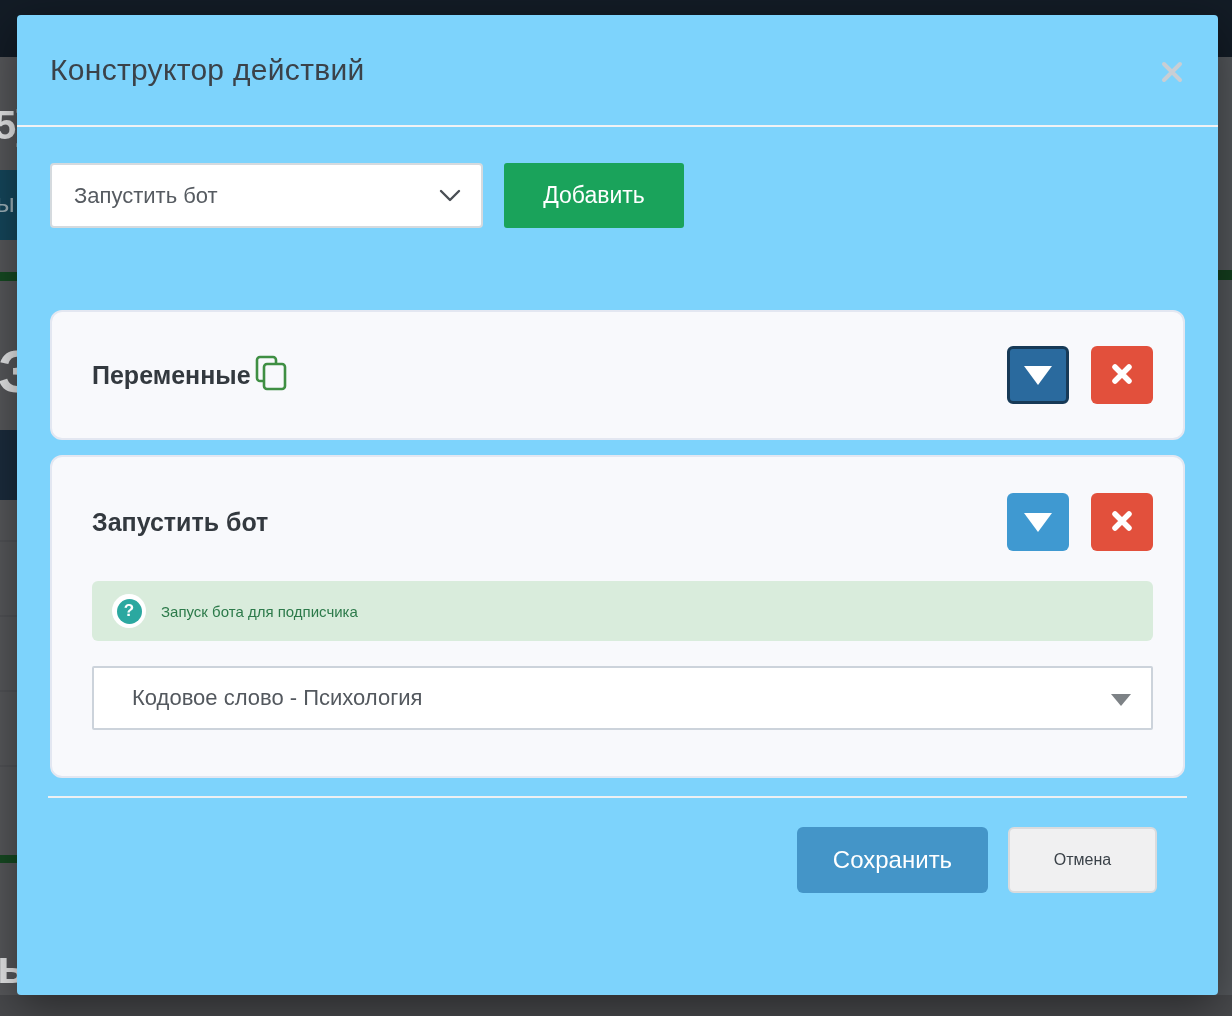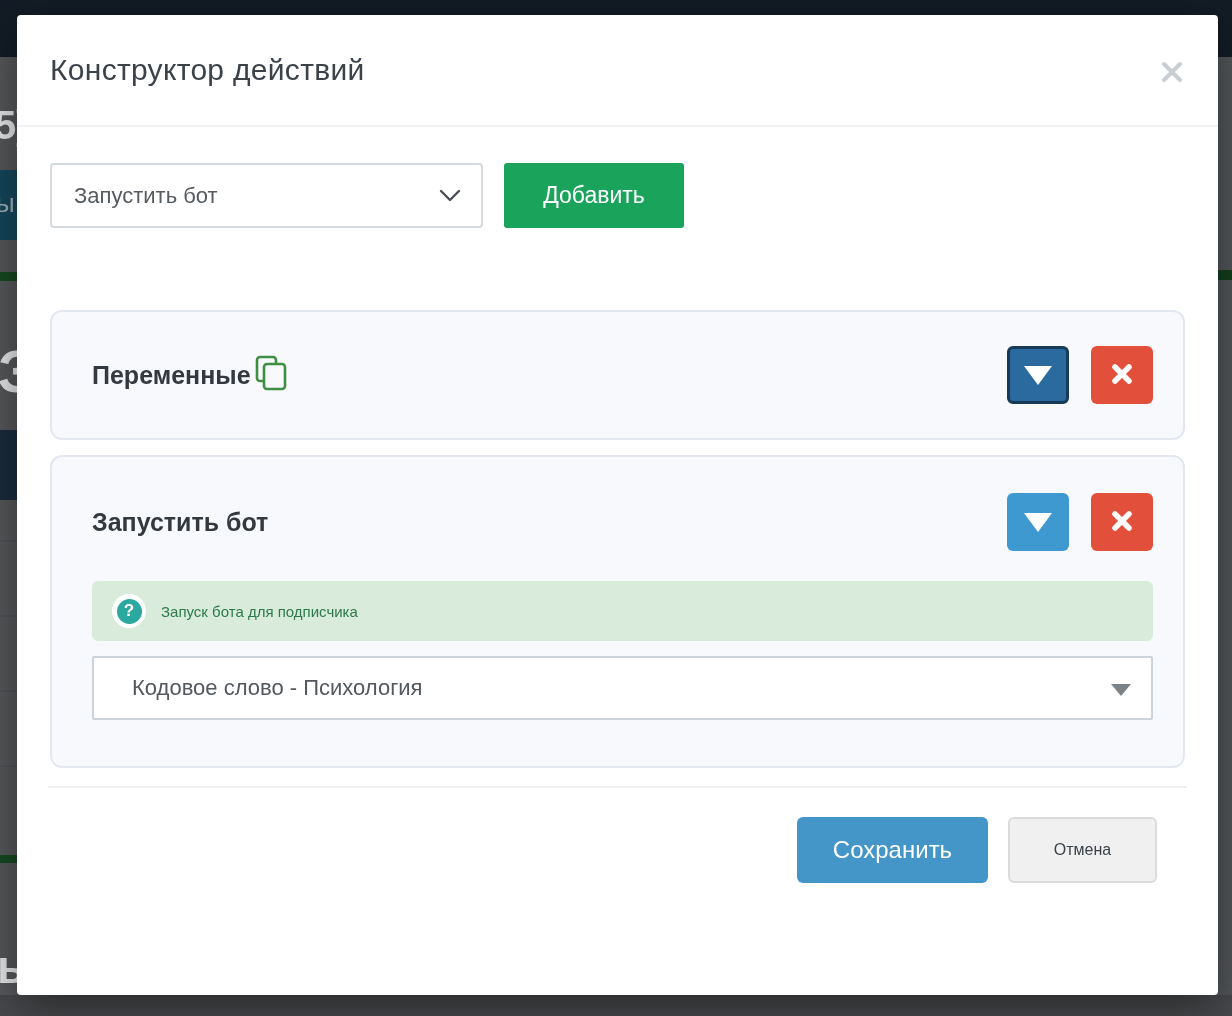--- a/index.html
+++ b/index.html
@@ -22,21 +22,21 @@
   .bg-navy-block { position:absolute; left:0; top:373px; width:17px; height:70px; background:#1b2c3d; }
   .bg-rowline { position:absolute; left:0; width:17px; height:2px; background:#515256; }
   .bg-greenline-l2 { position:absolute; left:0; top:798px; width:17px; height:8px; background:#164a22; }
   .frag-bottom-letter { left:-3px; top:883px; font-size:46px; color:#121315; }
 
   .bg-right { position:absolute; left:1218px; top:57px; width:14px; height:938px; background:#54575b; overflow:hidden; }
   .bg-greenline-r { position:absolute; left:0; top:213px; width:14px; height:10px; background:#143f1e; }
 
   
   .modal { position:absolute; left:17px; top:15px; width:1201px; height:980px;
-           background:#ffffff; border-radius:4px; box-shadow:0 12px 46px rgba(0,0,0,.45);
+           background:#7dd3fc; border-radius:4px; box-shadow:0 12px 46px rgba(0,0,0,.45);
            display:flex; flex-direction:column; }
 
   .modal-header { position:relative; height:112px; flex:0 0 112px; padding:0 33px;
                   display:flex; align-items:center; border-bottom:2px solid #f1f2f4; }
   .modal-title { font-size:30px; font-weight:500; color:#3b4249; letter-spacing:.3px; }
   .close-btn { position:absolute; right:30px; top:42px; width:32px; height:32px; border:none;
                background:transparent; cursor:pointer; display:flex; align-items:center; justify-content:center; }
 
   .modal-body { padding:36px 33px 0 33px; }
 
@@ -68,21 +68,21 @@
 
   .alert-info { height:60px; background:#d9ecdc; border-radius:6px; display:flex; align-items:center;
                 gap:15px; padding:0 20px; }
   .help-icon { width:34px; height:34px; border-radius:50%; background:#ffffff; flex:0 0 34px;
                display:flex; align-items:center; justify-content:center; }
   .help-icon-inner { width:25px; height:25px; border-radius:50%; background:#2ba8a0; color:#ffffff;
                      font-size:17px; font-weight:700; display:flex; align-items:center; justify-content:center; }
   .alert-text { font-size:15px; color:#2c7a4a; }
 
   .field-label { margin-top:22px; font-size:22px; font-weight:700; color:#33393f; }
-  .bot-select { position:relative; margin-top:15px; height:64px; background:#ffffff;
+  .bot-select { position:relative; margin-top:25px; height:64px; background:#ffffff;
                 border:2px solid #ccd3db; border-radius:2px; display:flex; align-items:center;
                 padding:0 50px 0 38px; font-size:22px; color:#53585e; cursor:pointer; }
   .caret-down { position:absolute; right:20px; top:26px; width:0; height:0;
                 border-left:10px solid transparent; border-right:10px solid transparent;
                 border-top:12px solid #7d8286; }
 
   .footer-divider { height:2px; background:#eef0f2; margin:18px 31px 0 31px; }
   .modal-footer { display:flex; justify-content:flex-end; gap:20px; padding:29px 61px 0 0; }
   .btn-save { width:191px; height:66px; background:#4495c8; border:none; border-radius:6px;
               color:#ffffff; font-size:24px; font-family:inherit; cursor:pointer;text-align:center; }

